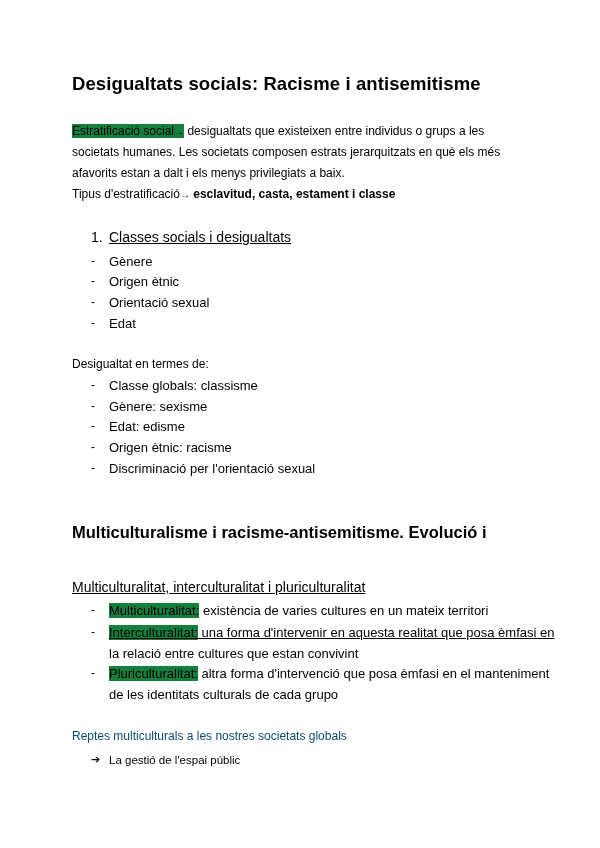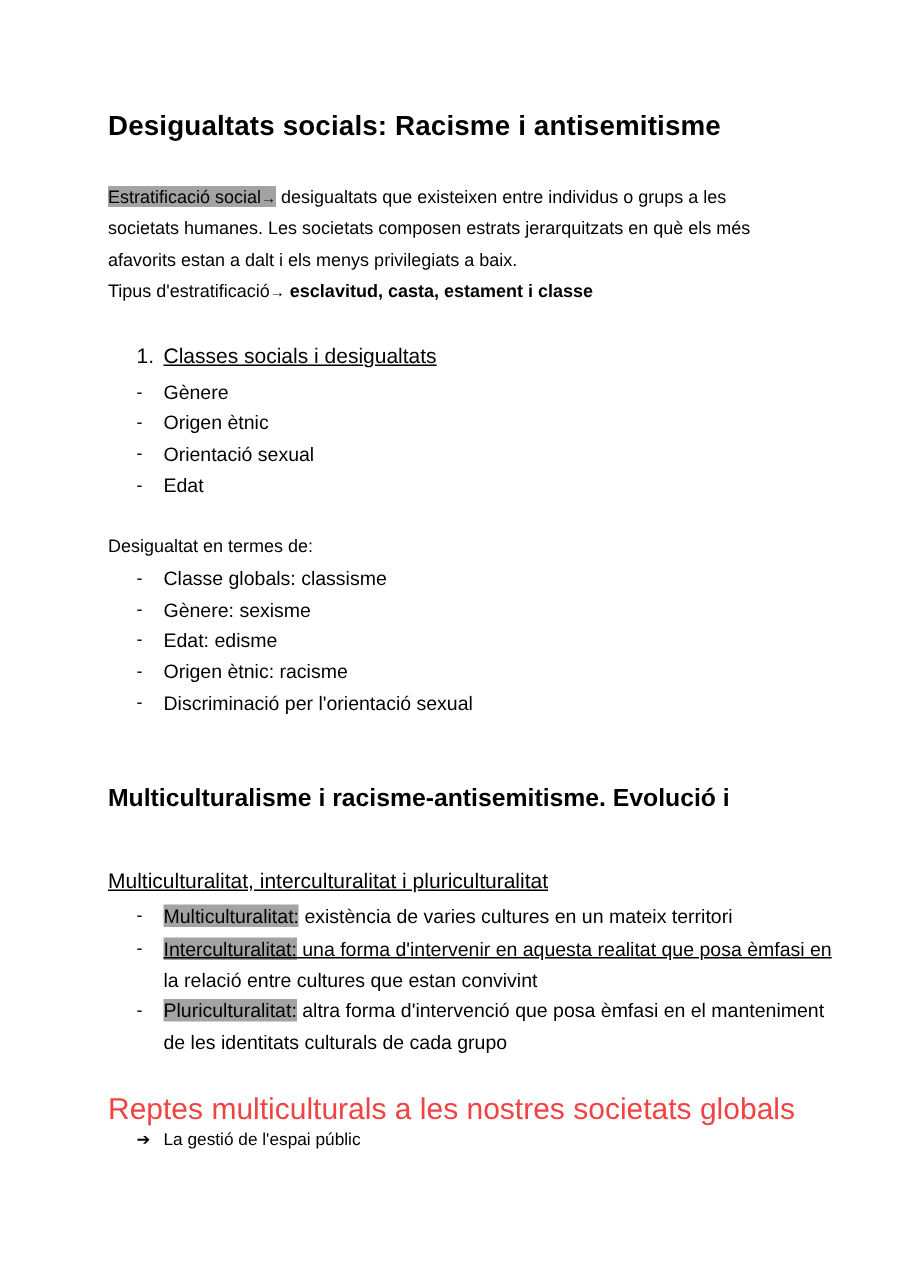--- a/index.html
+++ b/index.html
@@ -25,21 +25,21 @@
     .h1 {
       font-size: 18.5px;
       font-weight: bold;
       letter-spacing: 0.1px;
     }
     .body-text {
       font-size: 12px;
       line-height: 21px;
     }
     .hl {
-      background: #a3a3a3;
+      background: #15803d;
     }
     .arrow-glyph {
       font-size: 10px;
     }
     .bold { font-weight: bold; }
     .underline { text-decoration: underline; }
     .list-dash {
       position: absolute;
       font-size: 12px;
     }
@@ -51,22 +51,22 @@
     .h2 {
       font-size: 16.5px;
       font-weight: bold;
       line-height: 33px;
     }
     .subhead-underline {
       font-size: 14px;
       text-decoration: underline;
     }
     .h3 {
-      font-size: 20px;
-      color: #ef4444;
+      font-size: 12px;
+      color: #0c4a6e;
     }
     .num {
       font-size: 14px;
     }
   </style>
 </head>
 <body>
 
 <div class="page">
 

